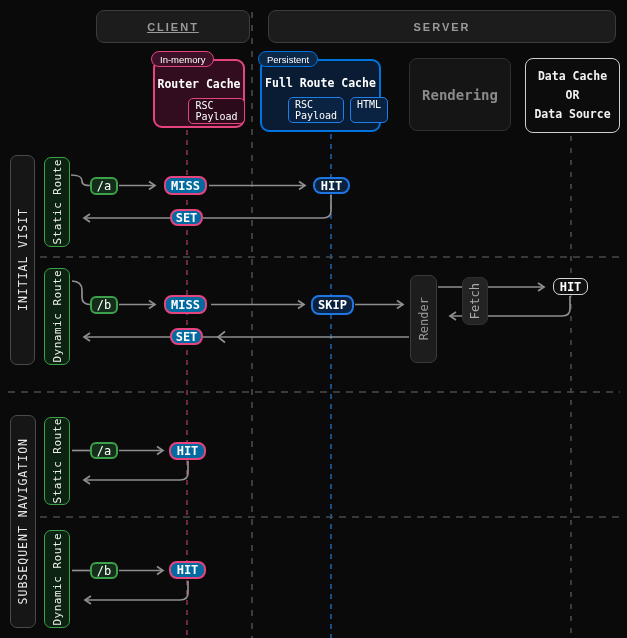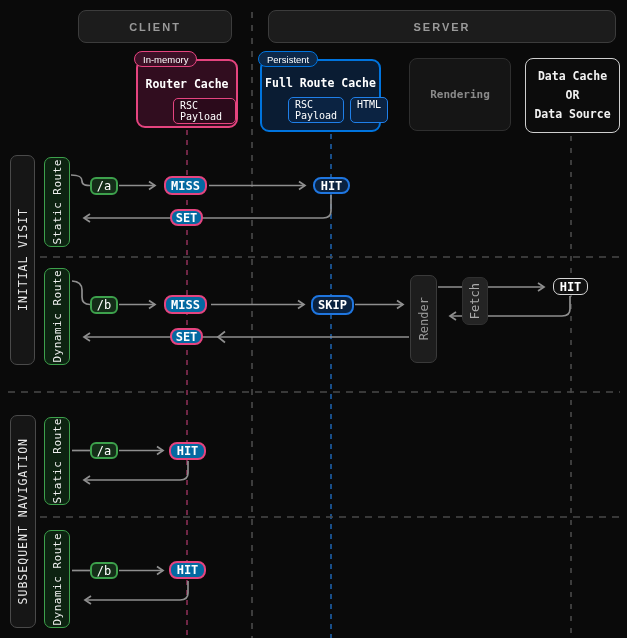--- a/index.html
+++ b/index.html
@@ -19,21 +19,21 @@
   .pinkbox{border:2px solid #e5447f;background:#310d1f;}
   .pinkbadge{border:1.5px solid #e5447f;background:#3c1026;}
   .bluebox{border:2px solid #0074de;background:#0a1c33;}
   .bluebadge{border:1.5px solid #0074de;background:#0c2849;}
   .chiprow{display:flex;gap:6px;margin-top:7px;margin-left:35px;}
   .inchip{border-radius:5px;padding:1px 6px;font-size:10px;color:#ffffff;}
   .inchip.pink{border:1.5px solid #e5447f;background:#2b0a1b;}
   .inchip.blue{border:1.5px solid #1f7fe8;background:#0b2342;}
 
   .graybox{background:#151515;border:1px solid #2f2f2f;border-radius:8px;color:#8a8a8a;
-           font-weight:bold;font-size:11px;}
+           font-weight:bold;font-size:14px;}
   .databox{background:#0c0c0c;border:1.5px solid #cfcfcf;border-radius:8px;color:#f2f2f2;
            font-weight:bold;font-size:11.5px;line-height:19px;text-align:center;flex-direction:column;}
 
   .sectionlbl{background:#161616;border:1px solid #4a4a4a;border-radius:7px;color:#e8e8e8;
               font-size:11.5px;letter-spacing:1px;}
   .routelbl{background:#0d2311;border:1.5px solid #3da14c;border-radius:7px;color:#f0f0f0;
             font-size:11px;letter-spacing:0.5px;}
 
   .chip{border-radius:8px;color:#ffffff;font-size:12px;font-weight:bold;white-space:nowrap;}
   .chip.green{border:2px solid #3da14c;background:#142d18;border-radius:6px;font-weight:normal;}
@@ -83,24 +83,24 @@
       <path d="M72,450.5 H92"></path>
       <path d="M119,450.5 H163" marker-end="url(#chev)"></path>
       <path d="M188,461 V473 Q188,480 180,480 H84" marker-end="url(#chev)"></path>
 
       <path d="M72,570.5 H92"></path>
       <path d="M119,570.5 H163" marker-end="url(#chev)"></path>
       <path d="M188,581 V593 Q188,600 180,600 H85" marker-end="url(#chev)"></path>
     </g>
   </svg>
 
-  <div class="abs hdr" style="left:78px;top:10px;width:154px;height:33px;">CLIENT</div>
+  <div class="abs hdr" style="left:96px;top:10px;width:154px;height:33px;text-decoration:underline;">CLIENT</div>
   <div class="abs hdr" style="left:268px;top:10px;width:348px;height:33px;">SERVER</div>
 
-  <div class="abs cachebox pinkbox" style="left:136px;top:59px;width:102px;height:69px;padding-top:16px;">
+  <div class="abs cachebox pinkbox" style="left:153px;top:59px;width:92px;height:69px;padding-top:16px;">
     <div class="badge pinkbadge">In-memory</div>
     <div class="title">Router Cache</div>
     <div class="chiprow">
       <span class="inchip pink">RSC Payload</span>
     </div>
   </div>
 
   <div class="abs cachebox bluebox" style="left:260px;top:59px;width:121px;height:73px;padding-top:15px;">
     <div class="badge bluebadge">Persistent</div>
     <div class="title">Full Route Cache</div>

